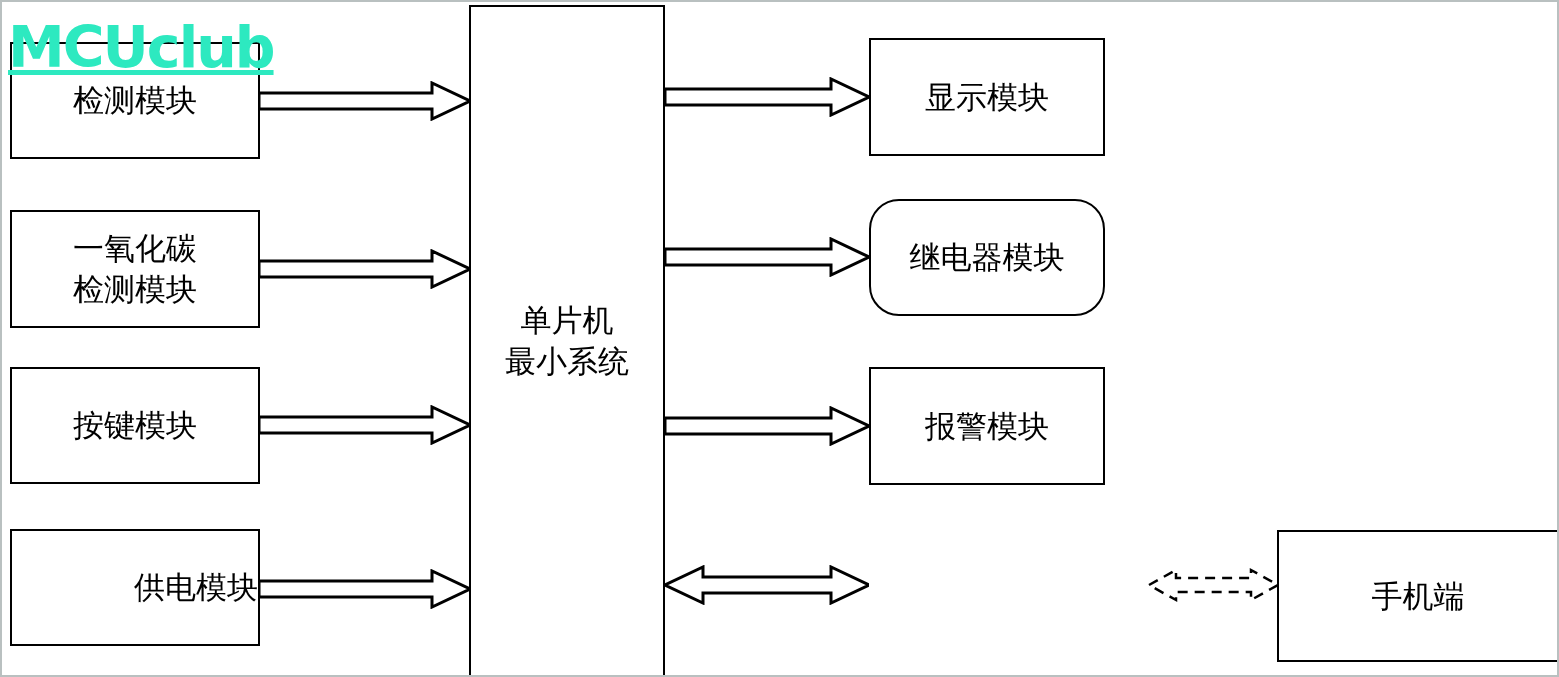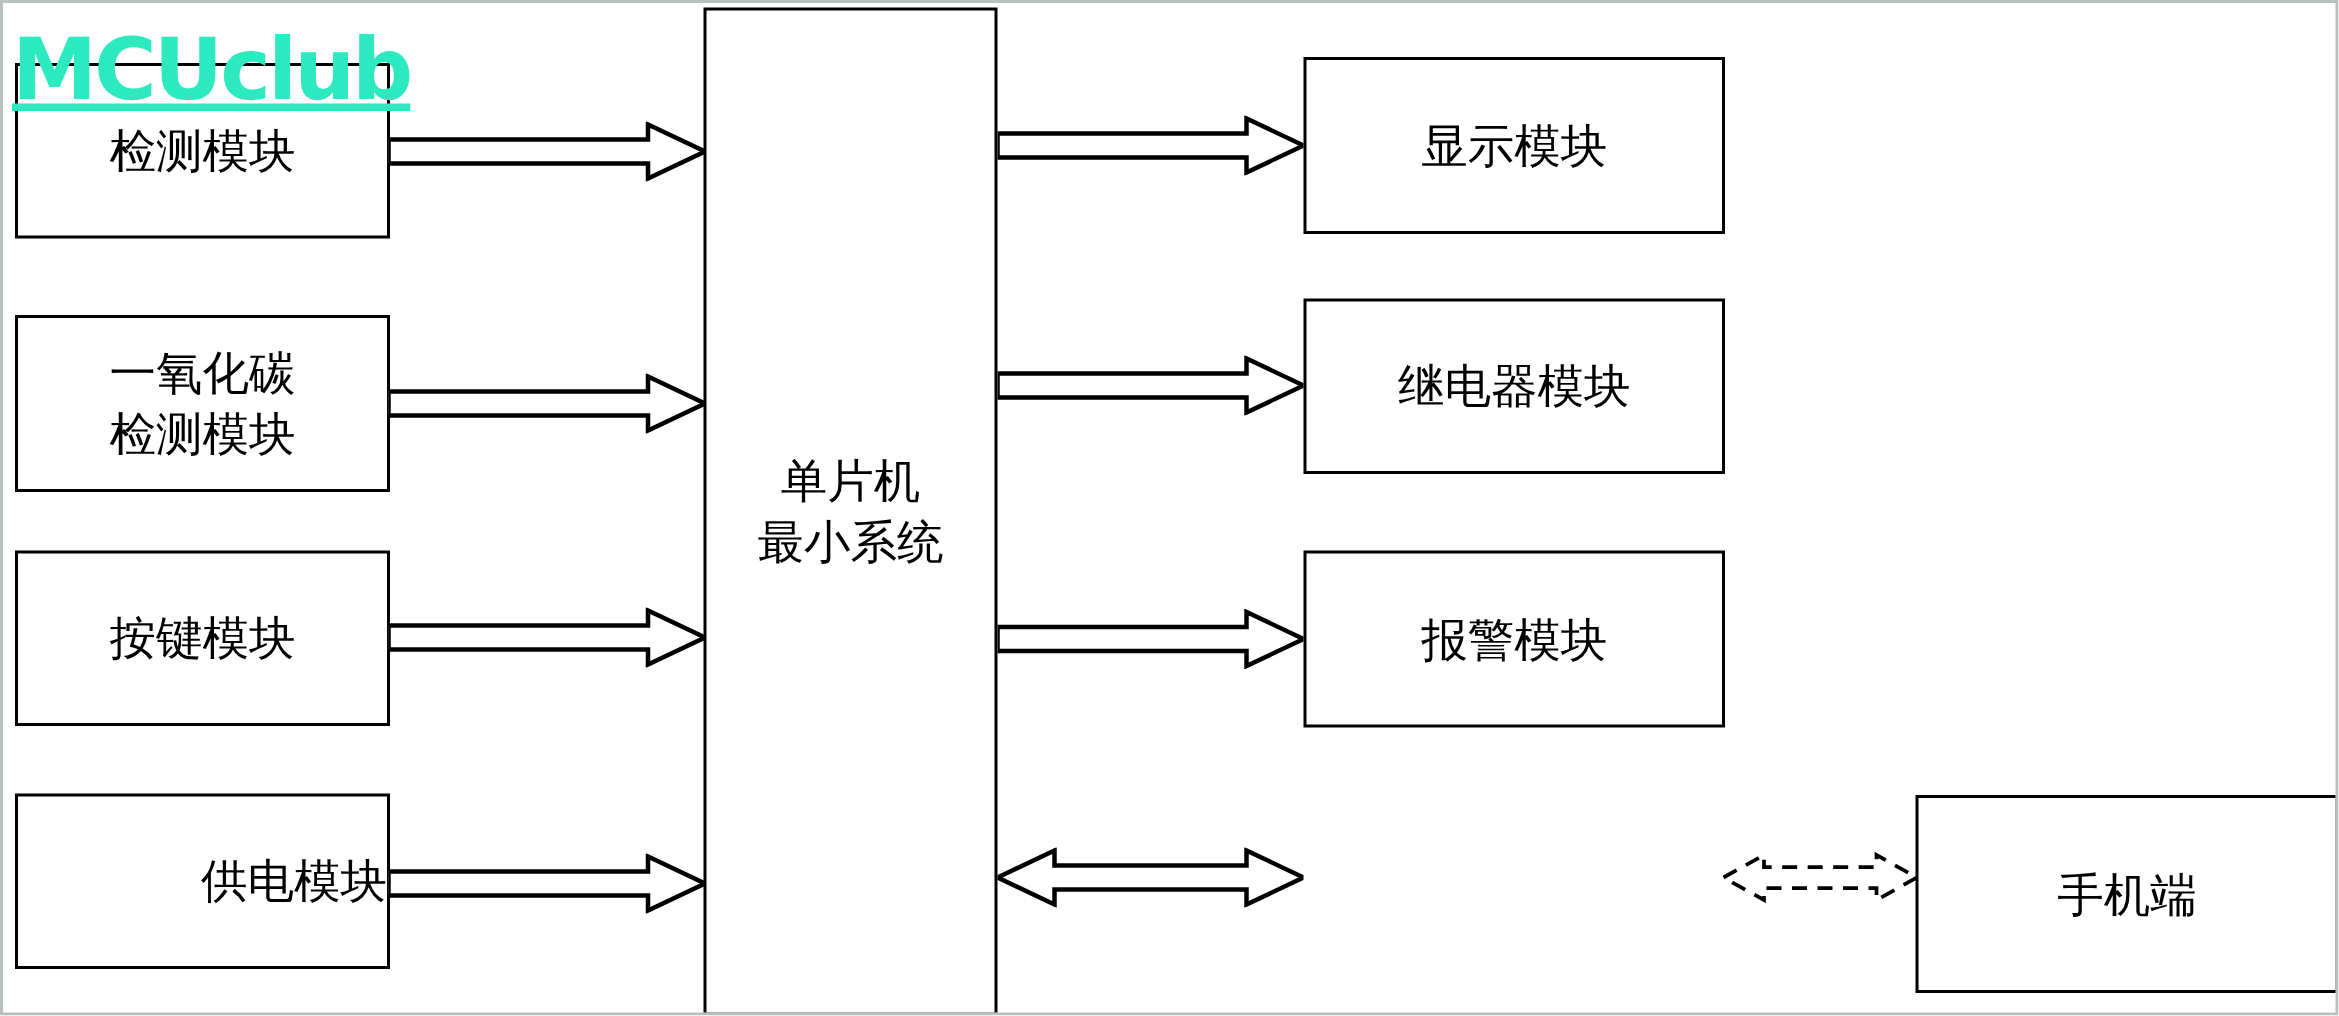--- a/index.html
+++ b/index.html
@@ -29,23 +29,23 @@
   }
   
   .lb   { left:8px;   width:250px; }
   #lb0  { top:40px;  height:117px; }
   #lb1  { top:208px; height:118px; }
   #lb2  { top:365px; height:117px; }
   #lb3  { top:527px; height:117px;align-items:flex-end; }
   
   #cb   { left:467px; top:3px; width:196px; height:672px; }
   
-  .rb   { left:867px; width:281px; }
+  .rb   { left:867px; width:236px; }
   #rb0  { top:36px;  height:118px; }
-  #rb1  { top:197px; height:117px; }
+  #rb1  { top:197px; height:117px;border-radius:30px; }
   #rb2  { top:365px; height:118px;text-align:center; }
   #rb3  { top:523px; height:118px; }
   
   #pb   { left:1275px; top:528px; width:282px; height:132px; }
 
   .arrow { position:absolute; }
   .watermark {
     position:absolute;
     left:6px; top:12px;
     font-family:"DejaVu Sans","Liberation Sans",sans-serif;

